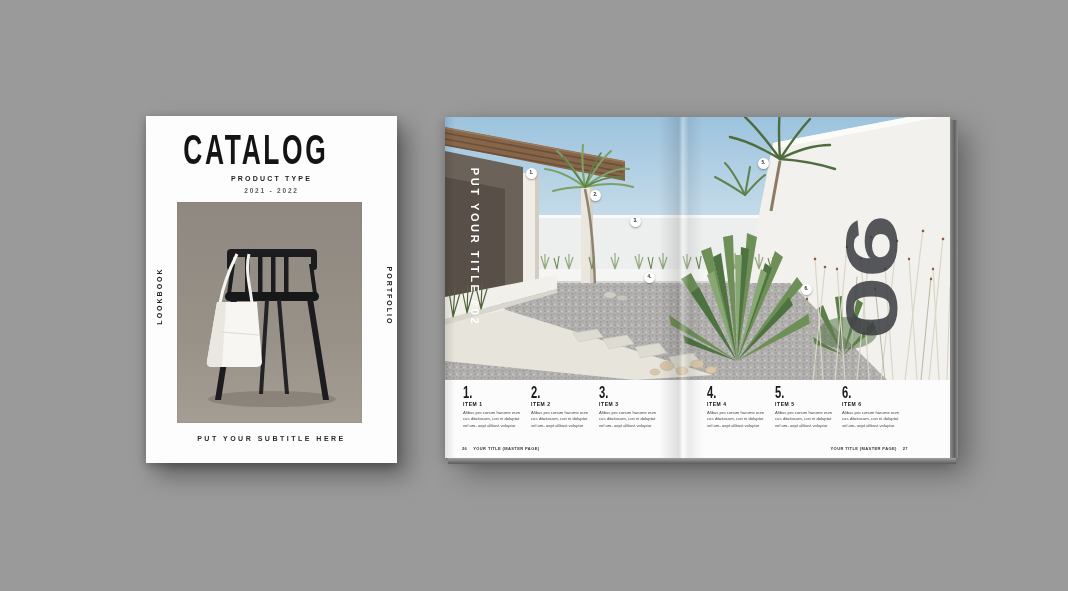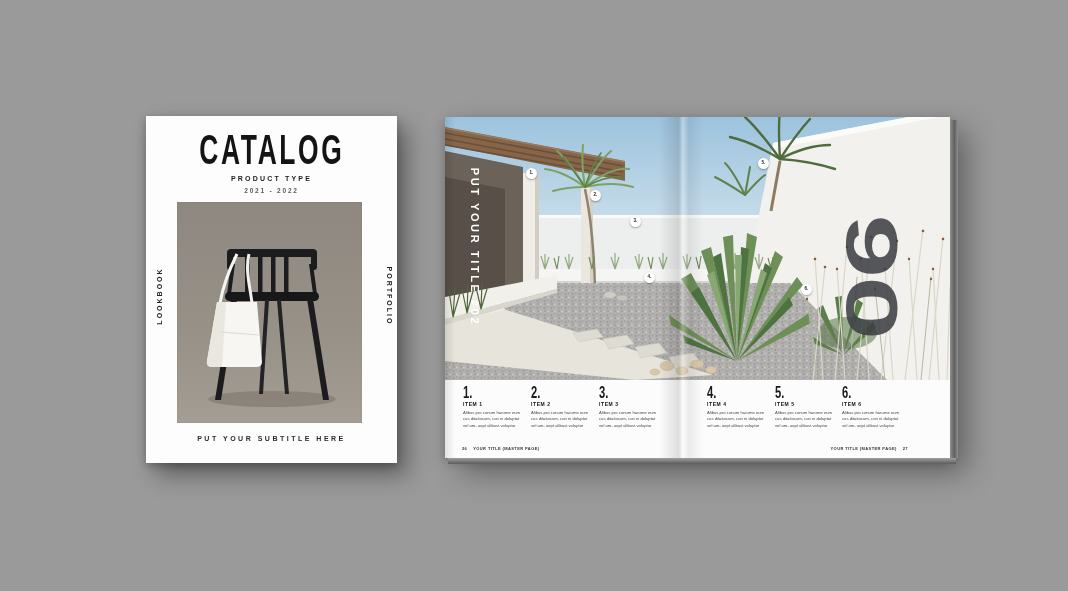--- a/index.html
+++ b/index.html
@@ -2,21 +2,21 @@
 <html><head>
 <meta charset="utf-8">
 <style>
   html,body{margin:0;padding:0;background:#9a9a9b;}
   .stage{position:relative;width:1068px;height:591px;background:#9a9a9b;overflow:hidden;
          font-family:"Liberation Sans","DejaVu Sans",sans-serif;color:#1a1a1a;}
 
   
   .cover{position:absolute;left:146px;top:116px;width:251px;height:347px;background:#fdfdfd;
          box-shadow:10px 12px 22px rgba(0,0,0,.38),0 3px 8px rgba(0,0,0,.25);}
-  .cover-title{position:absolute;left:0;top:16px;width:100%;text-align:center;line-height:34px;white-space:nowrap;}
+  .cover-title{position:absolute;left:0;top:16px;width:100%;text-align:left;line-height:34px;white-space:nowrap;}
   .cover-title .squeeze{display:inline-block;font-size:40px;font-weight:700;letter-spacing:4px;
          transform:scale(.66,1.08);transform-origin:center;color:#141414;}
   .cover-subtitle{position:absolute;left:0;top:59px;width:100%;text-align:center;
          font-size:7px;font-weight:700;letter-spacing:2.2px;color:#1c1c1c;}
   .cover-years{position:absolute;left:0;top:71px;width:100%;text-align:center;
          font-size:6.5px;font-weight:700;letter-spacing:1.8px;color:#5a5a5a;}
   .spine{position:absolute;top:173px;width:120px;height:14px;line-height:14px;text-align:center;
          font-size:7px;font-weight:700;letter-spacing:2px;color:#222;}
   .spine-left{left:-46px;transform:rotate(-90deg);}
   .spine-right{right:-52px;transform:rotate(90deg);}

